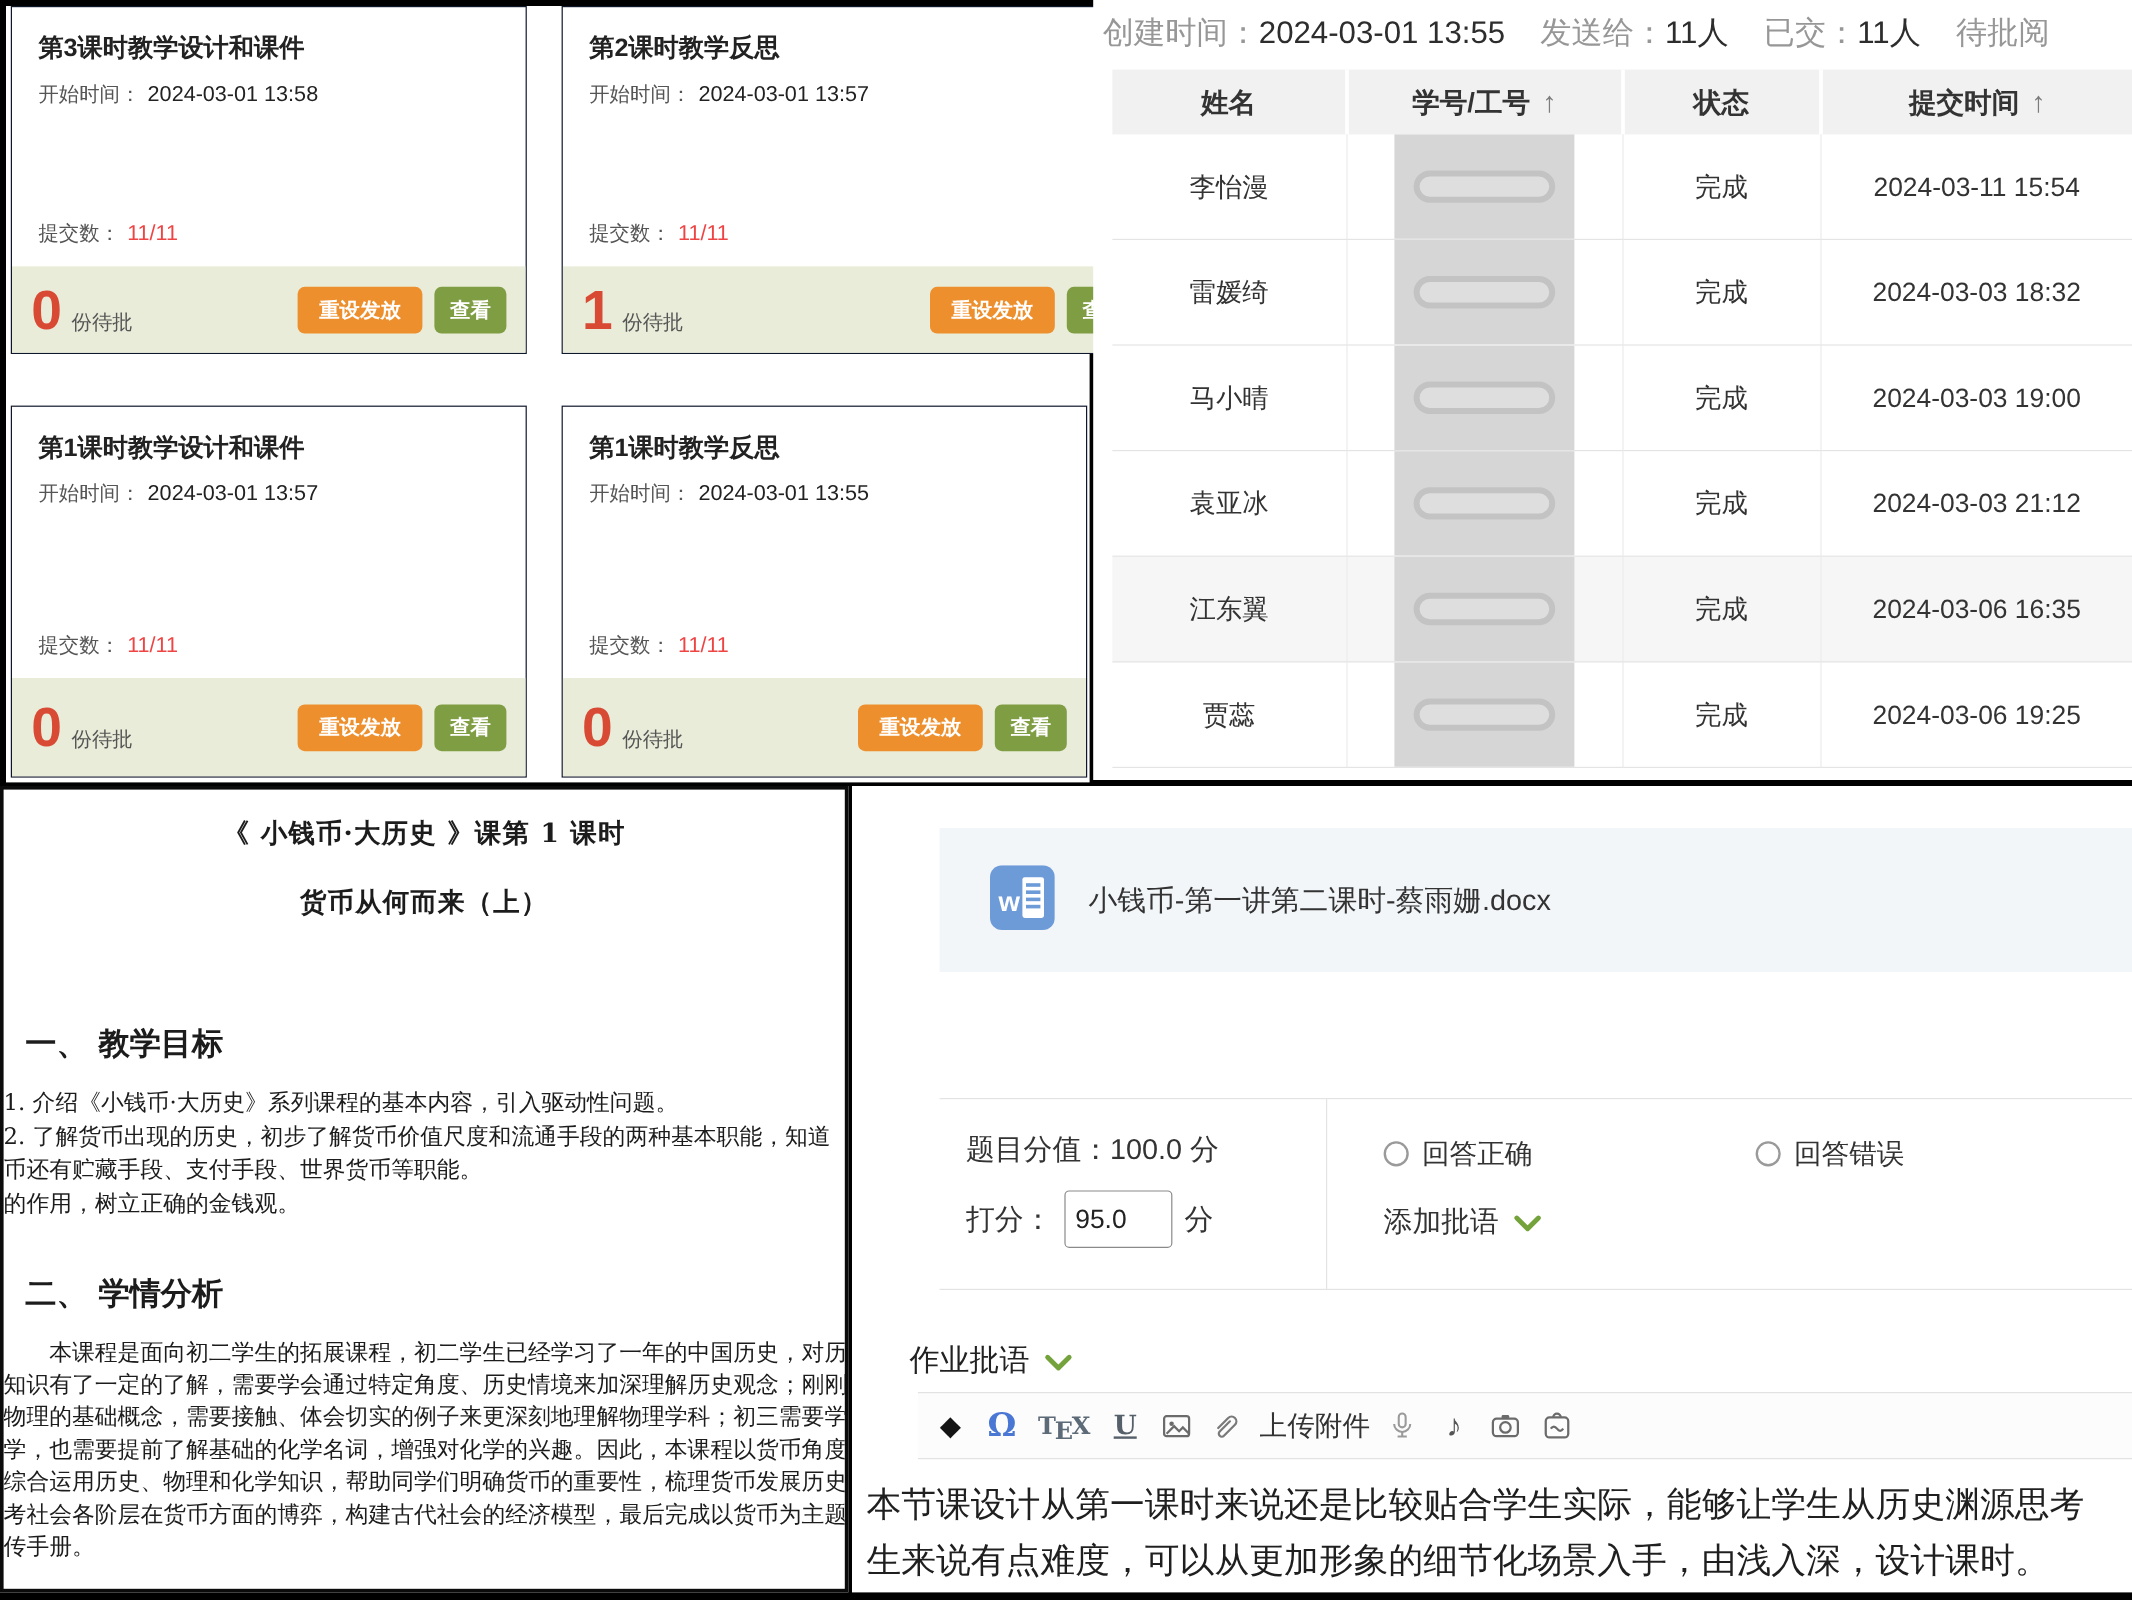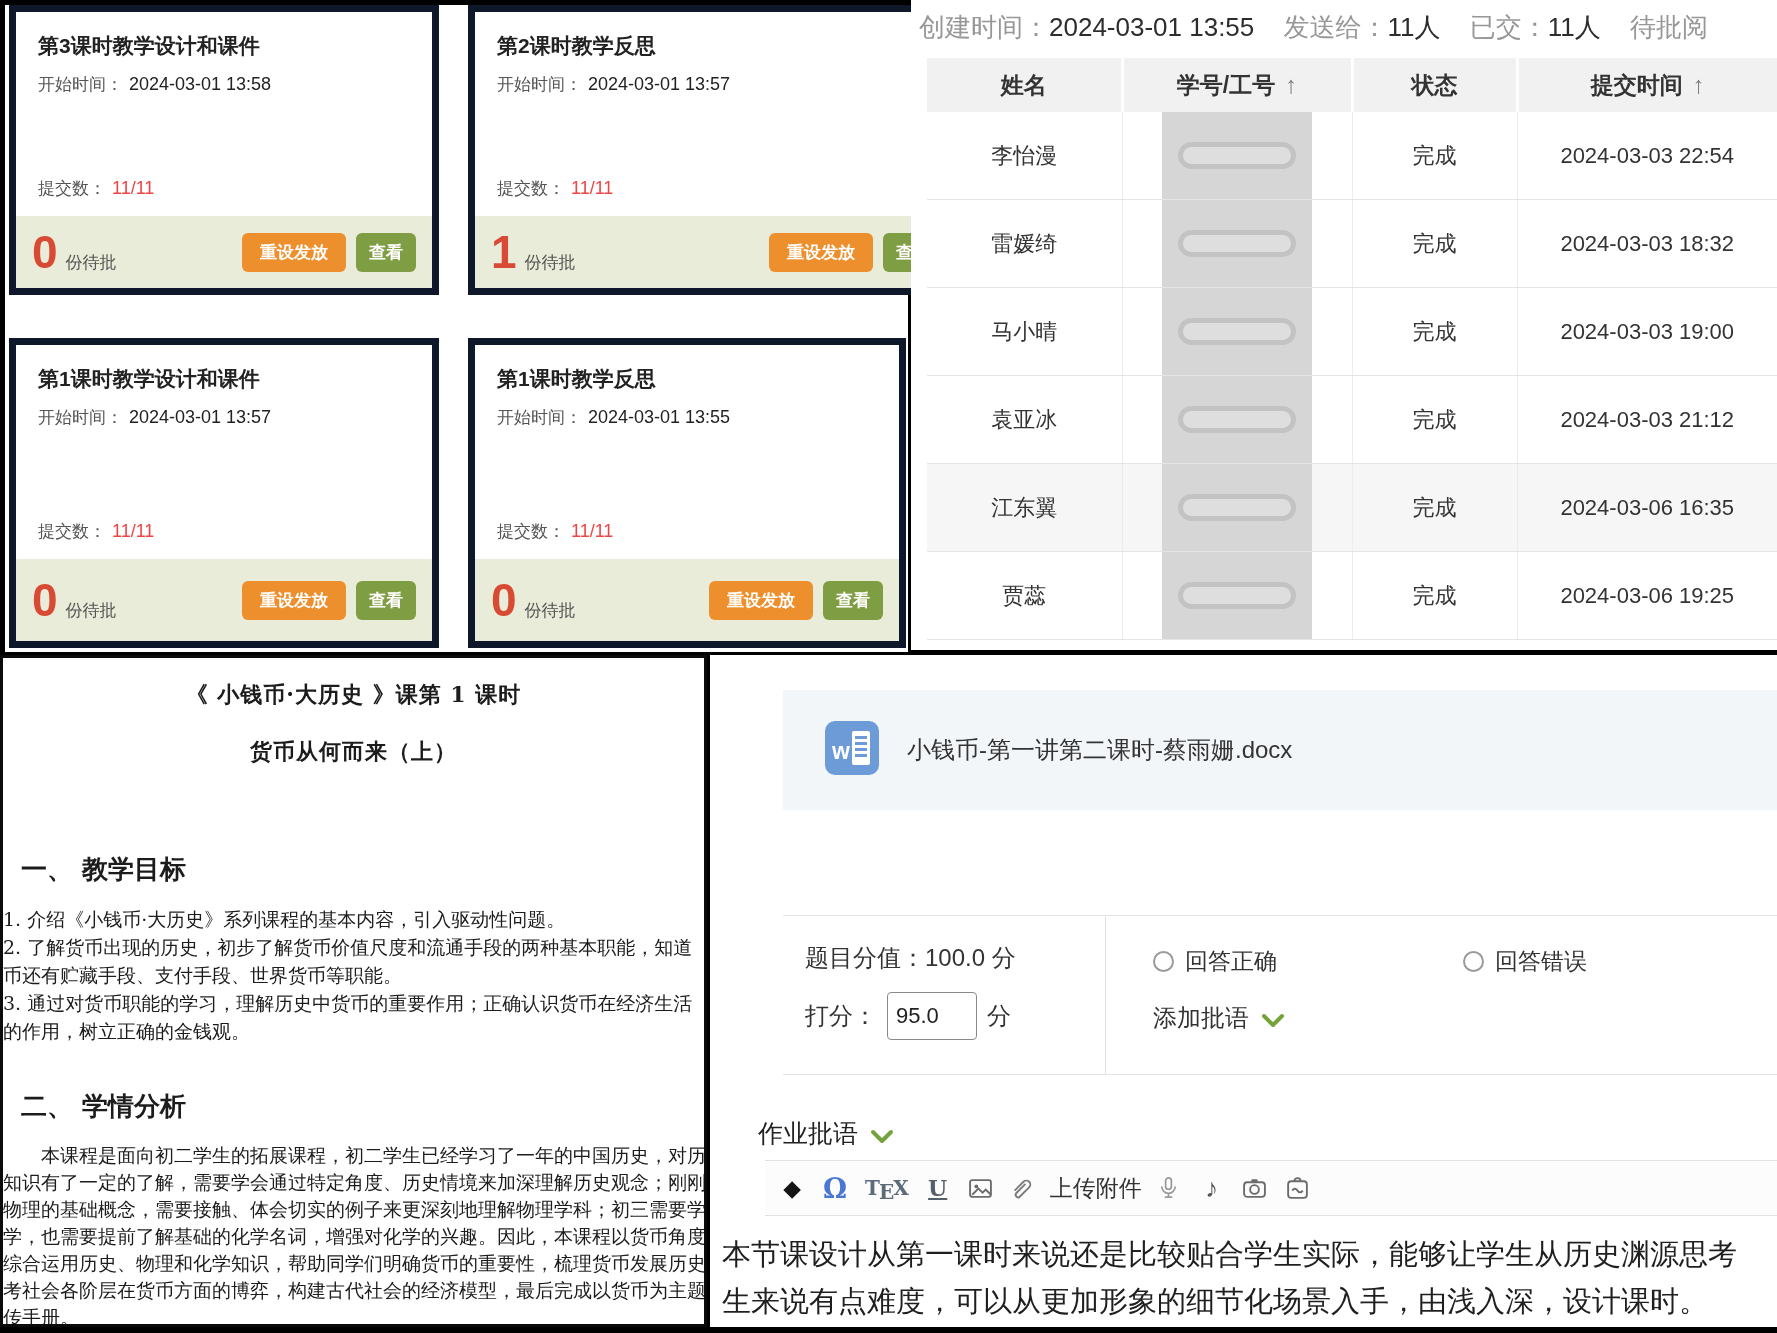--- a/index.html
+++ b/index.html
@@ -1,21 +1,21 @@
 <!DOCTYPE html>
 <html><head>
 <meta charset="utf-8">
 <style>
   * { margin:0; padding:0; box-sizing:border-box; }
   html,body { width:1777px; height:1333px; background:#000; font-family:"Liberation Sans","DejaVu Sans",sans-serif; overflow:hidden; }
   #stage { position:relative; width:1777px; height:1333px; background:#000; }
 
   
   #cards-panel { position:absolute; left:5px; top:5px; width:903px; height:647px; background:#fff; }
-  .card { position:absolute; background:#fff; border:7px solid #0f172a; display:flex; flex-direction:column; overflow:hidden; }
+  .card { position:absolute; background:#fff; border:1px solid #0f172a; display:flex; flex-direction:column; overflow:hidden; }
   .card.c1 { left:4px;  top:0;    width:430px; height:290px; }
   .card.c2 { left:463px; top:0;   width:498px; height:290px; }
   .card.c3 { left:4px;  top:333px; width:430px; height:310px; }
   .card.c4 { left:463px; top:333px; width:438px; height:310px; }
   .card-body { flex:1; display:flex; flex-direction:column; padding:20px 22px 0 22px; }
   .card-title { font-size:21px; font-weight:bold; color:#222; }
   .card-meta { margin-top:13px; font-size:17px; color:#555; }
   .card-meta .v { color:#222; font-size:18px; margin-left:6px; }
   .card-spacer { flex:1; }
   .card-submit { margin-bottom:16px; font-size:17px; color:#555; }
@@ -178,21 +178,21 @@
       </thead>
       <tbody>
         <tr>
           <td>李怡漫</td>
           <td class="id-cell">
               <div class="blur-band">
                 <div class="blur-pill"></div>
               </div>
             </td>
           <td>完成</td>
-          <td>2024-03-03 22:54</td>
+          <td>2024-03-11 15:54</td>
         </tr>
         <tr>
           <td>雷媛绮</td>
           <td class="id-cell">
               <div class="blur-band">
                 <div class="blur-pill"></div>
               </div>
             </td>
           <td>完成</td>
           <td>2024-03-03 18:32</td>
@@ -242,21 +242,20 @@
   </div>
 
   <div id="doc-panel">
     <div class="doc-title t1">《 小钱币·大历史 》课第  1  课时</div>
     <div class="doc-title t2">货币从何而来（上）</div>
     <div class="doc-h h1">一、 教学目标</div>
     <div class="doc-lines objectives">
       <div class="doc-line">1.  介绍《小钱币·大历史》系列课程的基本内容，引入驱动性问题。</div>
       <div class="doc-line">2.  了解货币出现的历史，初步了解货币价值尺度和流通手段的两种基本职能，知道</div>
       <div class="doc-line">币还有贮藏手段、支付手段、世界货币等职能。</div>
-      <div class="doc-line">3.  通过对货币职能的学习，理解历史中货币的重要作用；正确认识货币在经济生活</div>
       <div class="doc-line">的作用，树立正确的金钱观。</div>
     </div>
     <div class="doc-h h2">二、 学情分析</div>
     <div class="doc-lines analysis">
       <div class="doc-line">　　本课程是面向初二学生的拓展课程，初二学生已经学习了一年的中国历史，对历</div>
       <div class="doc-line">知识有了一定的了解，需要学会通过特定角度、历史情境来加深理解历史观念；刚刚接</div>
       <div class="doc-line">物理的基础概念，需要接触、体会切实的例子来更深刻地理解物理学科；初三需要学习</div>
       <div class="doc-line">学，也需要提前了解基础的化学名词，增强对化学的兴趣。因此，本课程以货币角度出</div>
       <div class="doc-line">综合运用历史、物理和化学知识，帮助同学们明确货币的重要性，梳理货币发展历史，</div>
       <div class="doc-line">考社会各阶层在货币方面的博弈，构建古代社会的经济模型，最后完成以货币为主题的</div>

